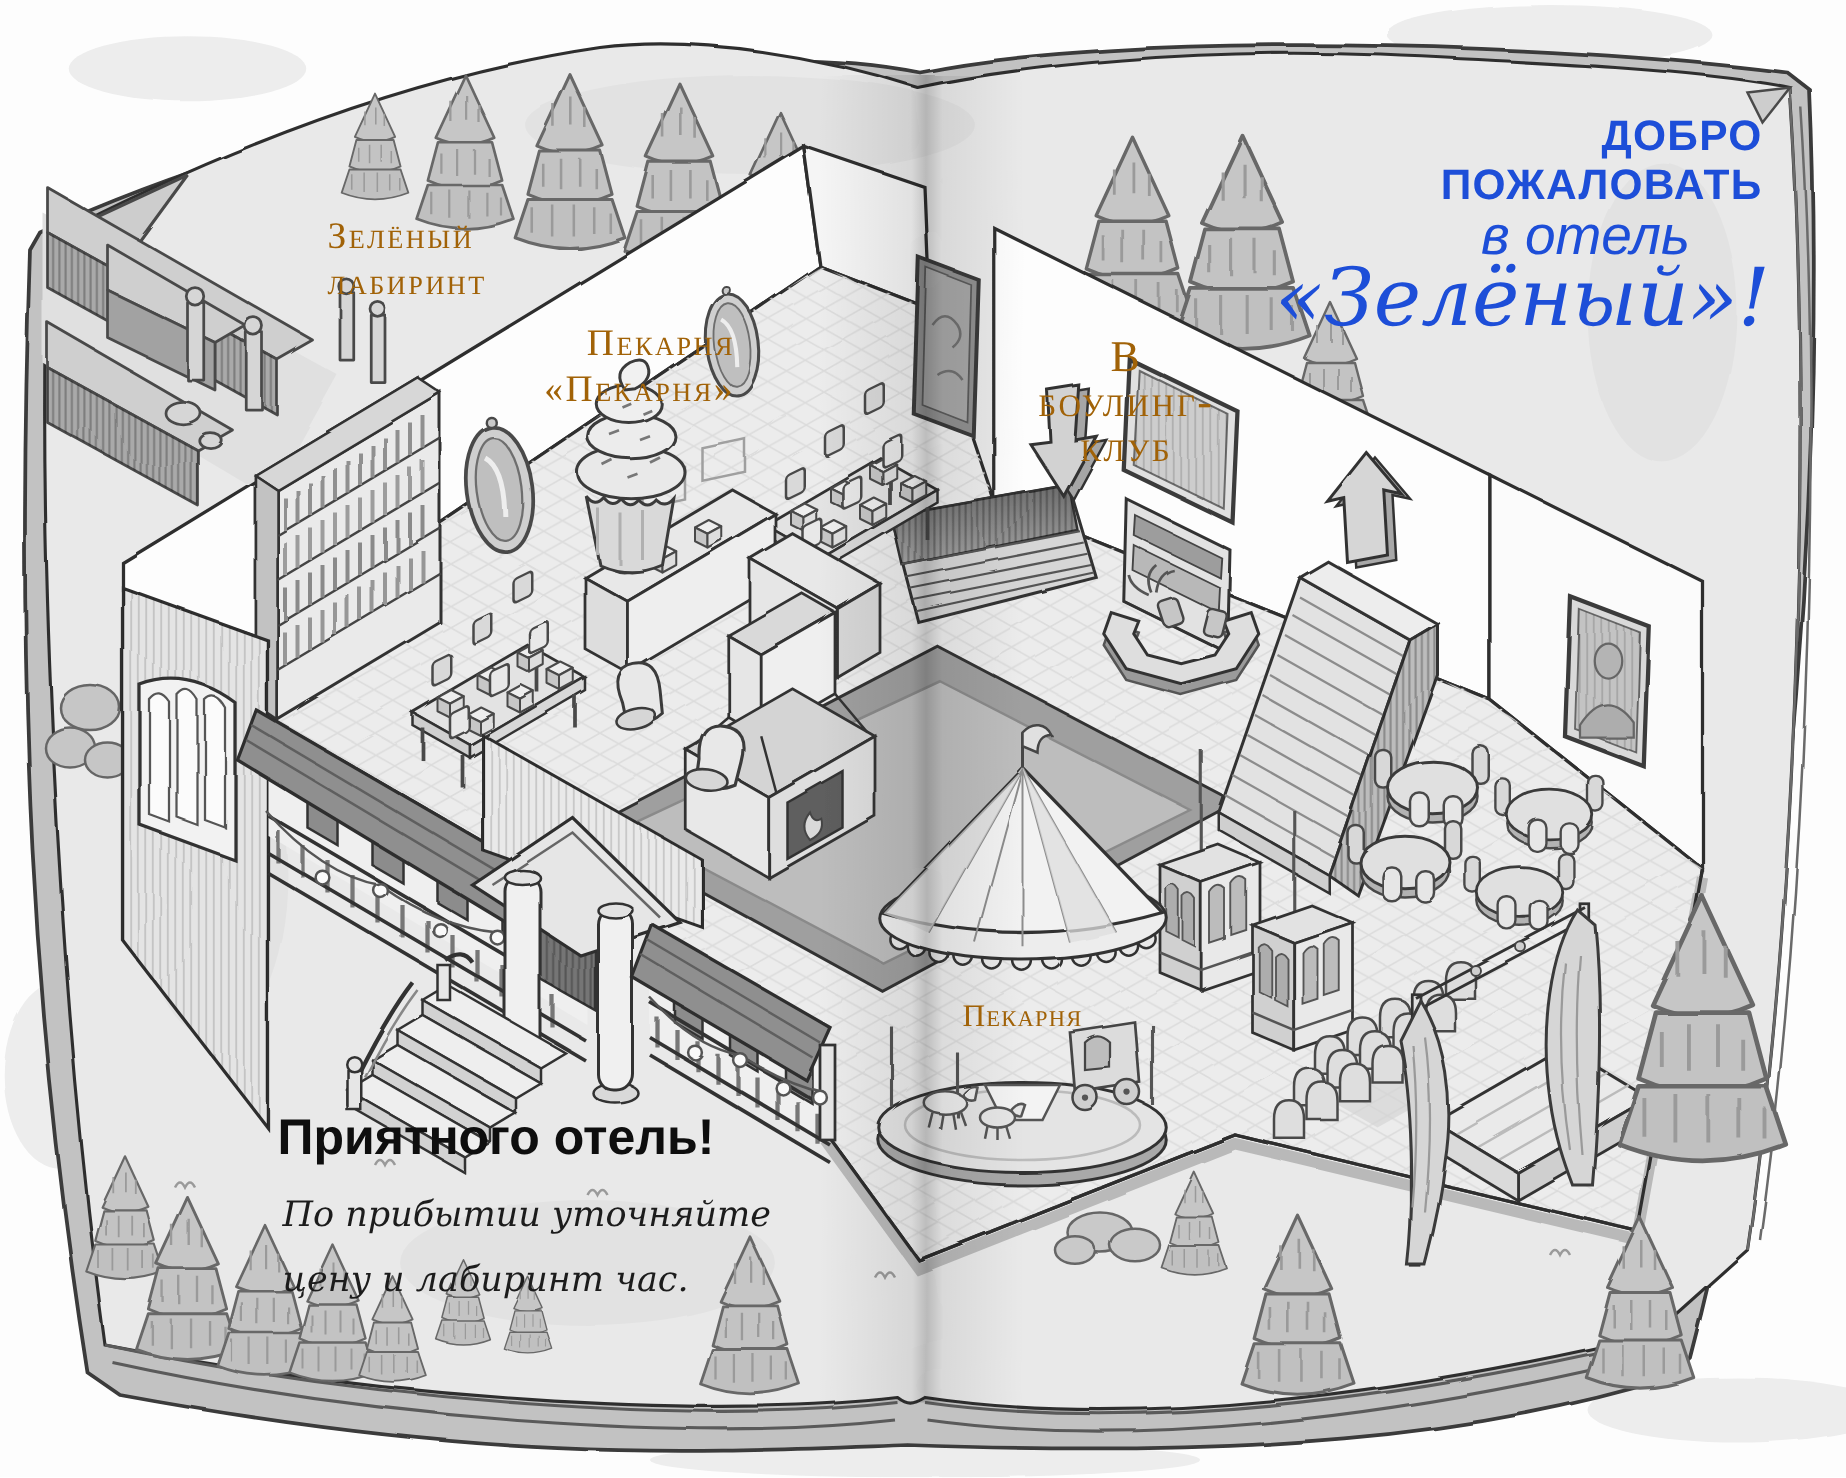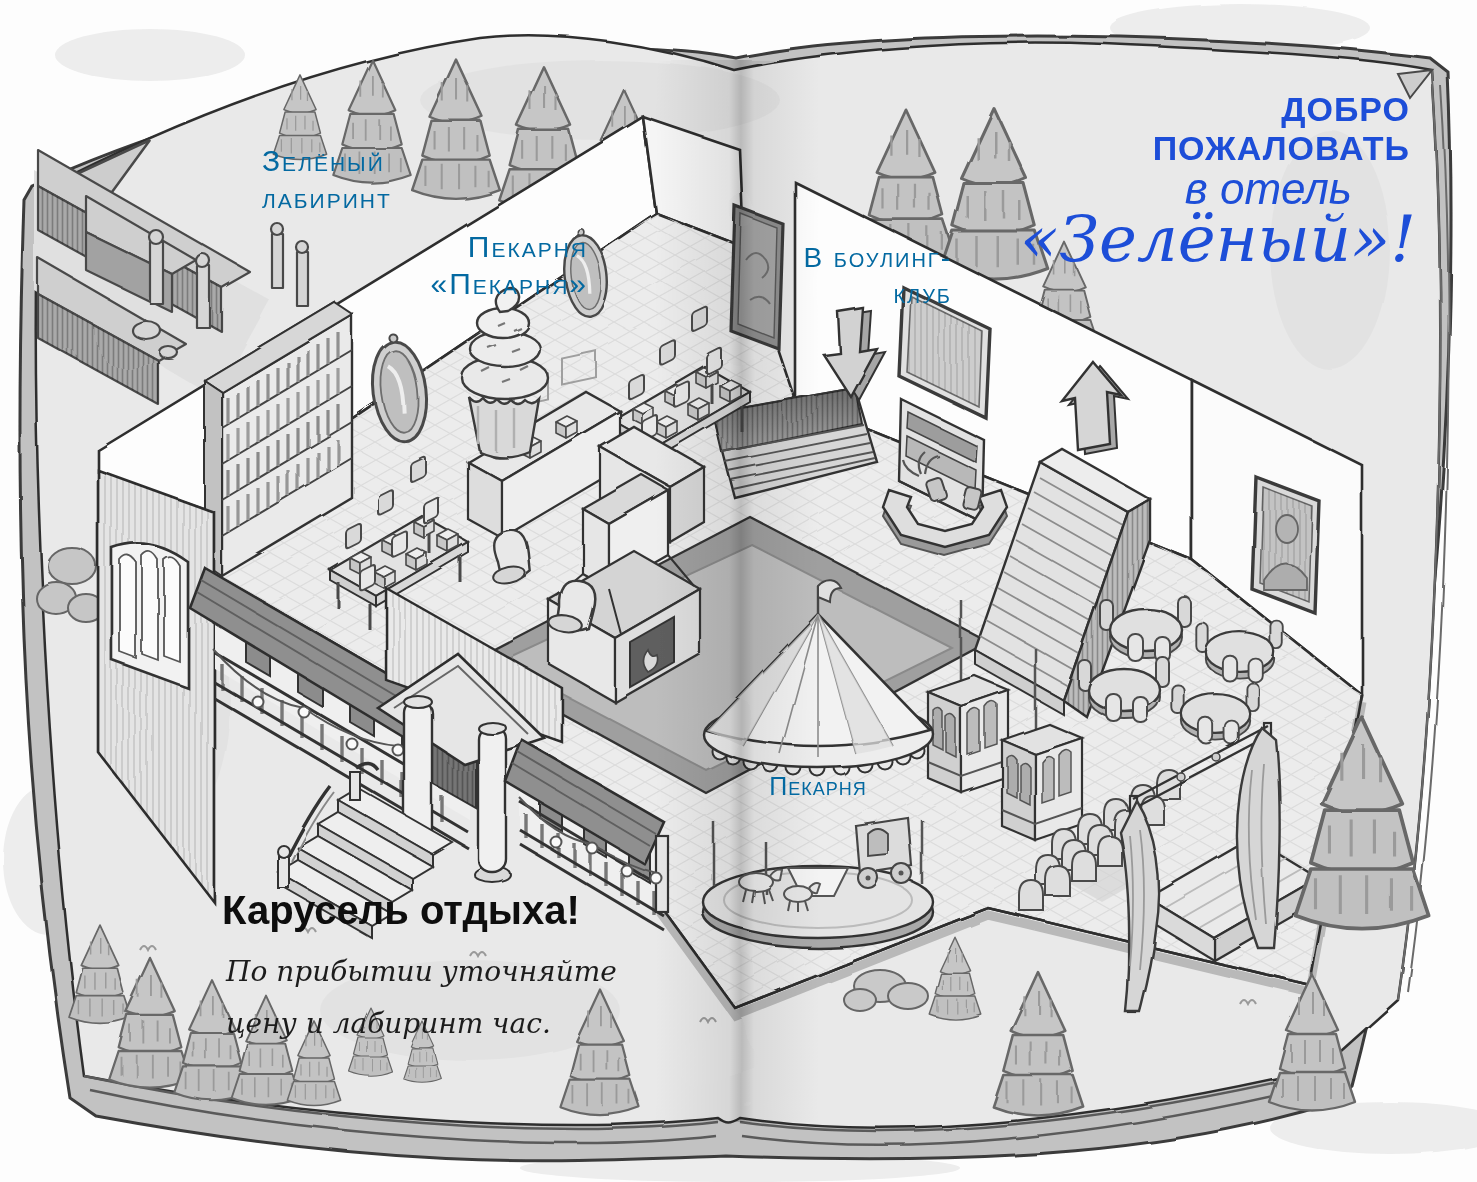--- a/index.html
+++ b/index.html
@@ -1,23 +1,23 @@
 <!DOCTYPE html>
 <html><head>
 <meta charset="utf-8">
 <style>
   html,body{margin:0;padding:0;background:#ffffff;}
   #stage{position:relative;width:1477px;height:1182px;background:#fdfdfd;overflow:hidden;
          font-family:"Liberation Serif",serif;}
   #scene-svg{position:absolute;left:0;top:0;}
   .lbl{position:absolute;color:#1e1e1e;}
-  .smallcaps{font-variant:small-caps;font-family:Liberation Sans, sans-serif;letter-spacing:2px;color:#0369a1;}
+  .smallcaps{font-variant:small-caps;font-family:Liberation Serif, serif;letter-spacing:2px;color:#a16207;margin-top:28px;}
   .maze-label{left:262px;top:142px;font-size:30px;line-height:37px;}
   .bakery-label{left:398px;top:228px;width:190px;text-align:right;font-size:30px;line-height:37px;}
-  .bowling-label{left:782px;top:240px;width:170px;text-align:right;font-size:28px;line-height:36px;}
+  .bowling-label{left:816px;top:240px;width:170px;text-align:center;font-size:35px;line-height:36px;}
   .carousel-label{left:738px;top:772px;width:160px;text-align:center;font-size:25px;letter-spacing:1px;}
   .welcome{left:1020px;top:90px;width:390px;text-align:right;color:#1d4ed8;}
   .welcome .l1{font-family:"Liberation Sans",sans-serif;font-weight:bold;font-size:34px;letter-spacing:1px;}
   .welcome .l2{font-family:Liberation Sans, sans-serif;font-style:italic;font-size:44px;padding-right:58px;margin-top:-4px;}
   .welcome .l3{font-family:"DejaVu Serif",serif;font-style:italic;font-size:64px;padding-right:4px;margin-top:-12px;}
   .footer-head{left:222px;top:888px;font-family:"Liberation Sans",sans-serif;font-weight:bold;font-size:40px;color:#0e0e0e;}
   .footer-note{left:226px;top:946px;font-family:"DejaVu Serif",serif;font-style:italic;font-size:28px;line-height:52px;color:#1c1c1c;}
 </style>
 </head>
 <body>
@@ -576,20 +576,20 @@
 </div>
 
 <div class="lbl welcome">
   <div class="l1">ДОБРО ПОЖАЛОВАТЬ</div>
   <div class="l2">в отель</div>
   <div class="l3">«Зелёный»!</div>
 </div>
 
 <div class="lbl smallcaps carousel-label">Пекарня</div>
 
-<div class="lbl footer-head">Карусель отдыха!</div>
+<div class="lbl footer-head">Приятного отель!</div>
 
 <div class="lbl footer-note">
   <div>По прибытии уточняйте</div>
   <div>цену и лабиринт час.</div>
 </div>
 
 </div>
 
 </body></html>

